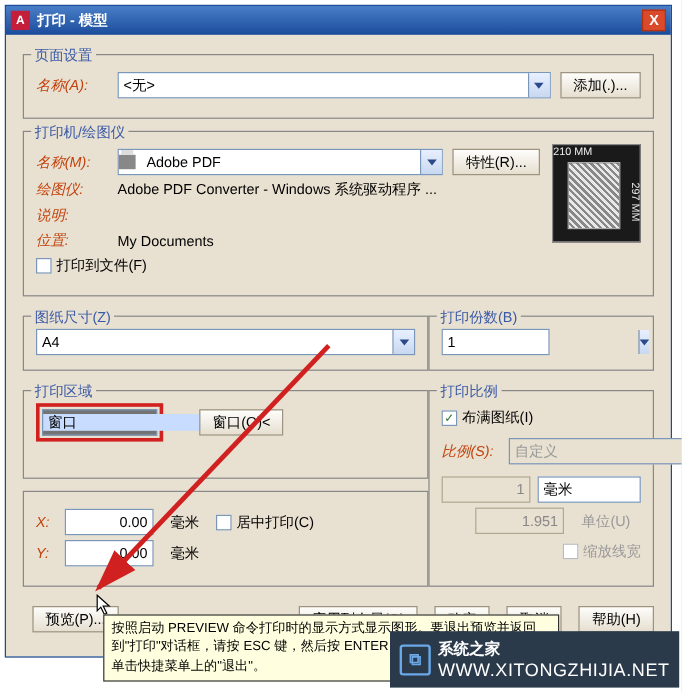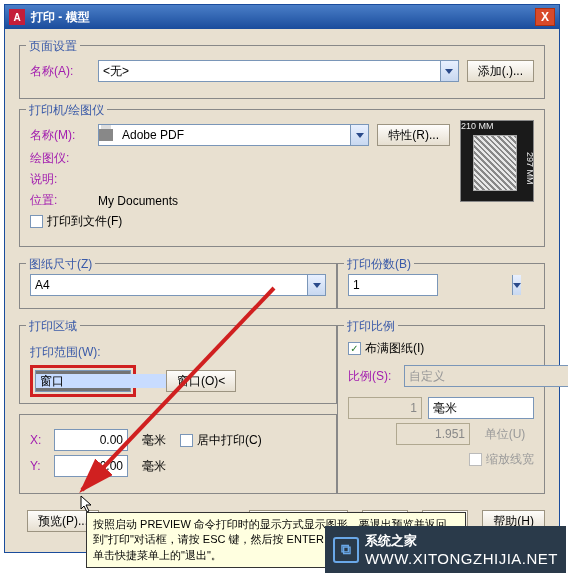--- a/index.html
+++ b/index.html
@@ -6,37 +6,37 @@
 body { margin: 0; background: #fff; width: 568px; height: 577px; position: relative; }
 .window { width: 556px; margin: 4px; border: 1px solid #1a4c9c; background: #e8e0d0; }
 .titlebar { height: 24px; background: linear-gradient(#4a7ec7, #1a4c9c); display: flex; align-items: center; padding: 0 4px; color: #fff; font-weight: bold; }
 .app-icon { width: 16px; height: 16px; background: #c41e3a; margin-right: 6px; display: flex; align-items: center; justify-content: center; color: #fff; font-size: 10px; }
 .titlebar-title { flex: 1; }
 .close-btn { width: 20px; height: 18px; background: #d84a2a; border: 1px solid #b03010; color: #fff; display: flex; align-items: center; justify-content: center; cursor: pointer; font-weight: bold; }
 .body { padding: 10px 14px; }
 .fieldset { border: 1px solid #888; margin: 6px 0 10px 0; padding: 10px 10px 12px 10px; position: relative; }
 .legend { color: #3a5aa8; position: absolute; top: -8px; left: 6px; background: #e8e0d0; padding: 0 3px; }
 .row { display: flex; align-items: center; margin: 4px 0; }
-.lbl { color: #a21caf; margin-right: 6px; min-width: 62px; }
+.lbl { color: #c2410c; margin-right: 6px; min-width: 62px; font-style: italic; }
 .combo { display: flex; align-items: center; border: 1px solid #7a96b8; background: #fff; height: 22px; flex: 1; }
 .combo-input { flex: 1; border: none; padding: 0 4px; font-size: 12px; background: transparent; }
 .combo-btn { width: 18px; height: 20px; background: linear-gradient(#e8f0ff, #c8d8f0); border-left: 1px solid #7a96b8; display: flex; align-items: center; justify-content: center; cursor: pointer; }
 .chev { width: 0; height: 0; border-left: 4px solid transparent; border-right: 4px solid transparent; border-top: 5px solid #2a4a8a; }
 .btn { height: 22px; padding: 0 10px; background: linear-gradient(#fefdfb, #e6dfd0); border: 1px solid #9c9481; cursor: pointer; display: inline-flex; align-items: center; justify-content: center; margin-left: 8px; }
 .printer-icon { width: 14px; height: 12px; margin-right: 5px; background: #888; position: relative; }
 .printer-icon::before { content: ""; position: absolute; top: -4px; left: 2px; width: 10px; height: 4px; background: #ddd; }
 .paper-preview { width: 74px; height: 82px; border: 1px solid #888; background: #1a1a1a; position: relative; margin-left: 10px; }
 .paper-preview .sheet { position: absolute; left: 12px; top: 14px; width: 44px; height: 56px; background: repeating-linear-gradient(45deg, #e8e8e8, #e8e8e8 2px, #888 2px, #888 4px); border: 1px solid #aaa; }
 .paper-preview .wlabel { position: absolute; top: 0; left: 0; right: 8px; text-align: left; color: #eee; font-size: 9px; }
 .paper-preview .hlabel { position: absolute; right: -2px; top: 14px; bottom: 0; width: 10px; color: #eee; font-size: 9px; writing-mode: vertical-rl; text-align: center; }
 .checkbox { display: flex; align-items: center; cursor: pointer; }
 .cb { width: 13px; height: 13px; border: 1px solid #7a96b8; background: #fff; margin-right: 4px; display: flex; align-items: center; justify-content: center; font-size: 10px; color: #2a7a2a; }
 .two-col { display: flex; }
 .col-left { flex: 1; }
-.col-right { width: 208px; }
+.col-right { width: 188px; }
 .red-box { border: 3px solid #d02020; padding: 2px; display: inline-block; }
 .txt-input { height: 22px; border: 1px solid #7a96b8; background: #fff; padding: 0 4px; width: 74px; text-align: right; }
 .txt-input.ro { background: #e8e0d0; border-color: #b0a890; color: #888; }
 .small { font-size: 11px; color: #666; }
 .btn-row { display: flex; justify-content: flex-start; gap: 6px; padding: 6px 0 10px 0; }
 .btn-row .spacer { flex: 1; }
 .arrow-svg { position: absolute; pointer-events: none; }
 .cursor-img { position: absolute; left: 80px; top: 495px; width: 14px; height: 18px; pointer-events: none; }
 .tooltip { position: absolute; left: 86px; top: 512px; background: #ffffe0; border: 1px solid #333; padding: 4px 6px; font-size: 11px; line-height: 1.4; max-width: 380px; }
 .watermark { position: absolute; right: 2px; bottom: 4px; background: #2a3a4a; color: #fff; padding: 6px 8px; display: flex; align-items: center; gap: 6px; font-size: 11px; }
@@ -80,20 +80,21 @@
               <span class="printer-icon"></span>
               <input class="combo-input" value="Adobe PDF" style="">
               <div class="combo-btn">
                   <div class="chev"></div>
                 </div>
             </div>
             <div class="btn">特性(R)...</div>
           </div>
           <div class="row">
             <span class="lbl">绘图仪:</span>
+            <span>Adobe PDF Converter - Windows 系统驱动程序 ...</span>
           </div>
           <div class="row">
             <span class="lbl">说明:</span>
             <span></span>
           </div>
           <div class="row">
             <span class="lbl">位置:</span>
             <span>My Documents</span>
           </div>
           <div class="row">
@@ -127,23 +128,22 @@
           <input class="combo-input" value="1" style="">
           <div class="combo-btn">
               <div class="chev"></div>
             </div>
         </div>
       </div>
     </div>
 
     <div class="two-col">
       <div class="col-left">
-        <div class="fieldset" style="padding-bottom:6px">
+        <div class="fieldset" style="padding-bottom:30px">
           <div class="legend">打印区域</div>
-          <div class="section-plot">打印范围(W):</div>
           <div style="display:flex;align-items:center;gap:30px">
             <span class="red-box">
               <div class="combo" style="width:96px;background:#737373">
                 <input class="combo-input" style="background: rgb(200, 220, 255);" value="窗口">
                 <div class="combo-btn">
                     <div class="chev"></div>
                   </div>
               </div>
             </span>
             <div class="btn" style="margin-left:0">窗口(O)&lt;</div>

